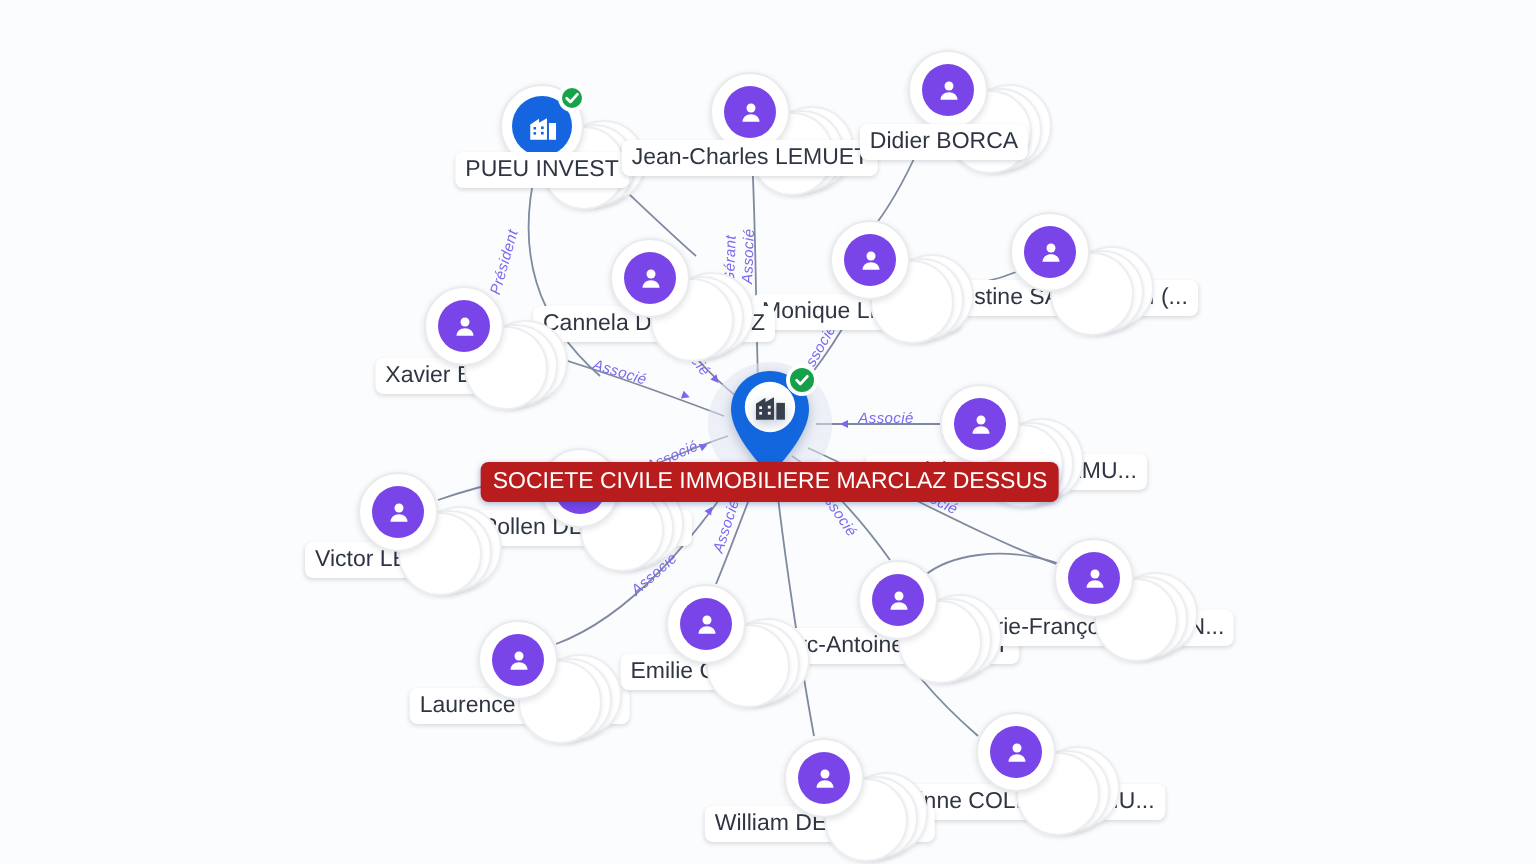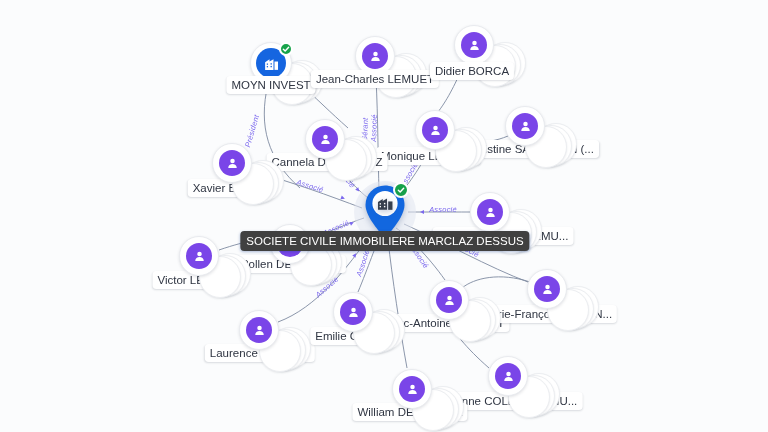--- a/index.html
+++ b/index.html
@@ -90,21 +90,21 @@
     background:#ffffff;
     border-radius:4px;
     padding:2px 5px;
     font-size:11.5px;
     line-height:14px;
     color:#2f3542;
     white-space:nowrap;
     box-shadow:0 1px 2px rgba(40,50,70,.16);
   }
   .label.sel{
-    background:#404040;color:#ffffff;
+    background:#b91c1c;color:#ffffff;
     z-index:40;
     box-shadow:0 1px 3px rgba(20,60,140,.35);
     padding:3px 6px;
     font-size:11.5px;
     text-align:right;
   }
 
   
   .elabel{
     position:absolute;z-index:8;
@@ -443,21 +443,21 @@
           </div>
           <div class="pin-badge">
             <svg width="8" height="8" viewBox="0 0 24 24" fill="none" stroke="#ffffff" stroke-width="4.2" stroke-linecap="round" stroke-linejoin="round">
               <path d="M4 12.5 L9.5 18 L20 6.5"></path>
             </svg>
           </div>
         </div>
       </div>
     </div>
   <div id="label-layer">
-      <div class="label" style="left: 271px; top: 76px;">MOYN INVEST</div>
+      <div class="label" style="left: 271px; top: 76px;">PUEU INVEST</div>
       <div class="label" style="left: 375px; top: 70px;">Jean-Charles LEMUET</div>
       <div class="label" style="left: 472px; top: 62px;">Didier BORCA</div>
       <div class="label" style="left: 428px; top: 147px;">Monique LEMUET</div>
       <div class="label" style="left: 530px; top: 140px;">Christine SARRAZYN (...</div>
       <div class="label" style="left: 327px; top: 153px;">Cannela DE STOUTZ</div>
       <div class="label" style="left: 231px; top: 179px;">Xavier BORCA</div>
       <div class="label" style="left: 503px; top: 227px;">Jannick PIANTA (LEMU...</div>
       <div class="label" style="left: 291px; top: 255px;">Pollen DE STOUTZ</div>
       <div class="label" style="left: 197px; top: 271px;">Victor LEMUET</div>
       <div class="label" style="left: 260px; top: 344px;">Laurence ROUGET</div>

